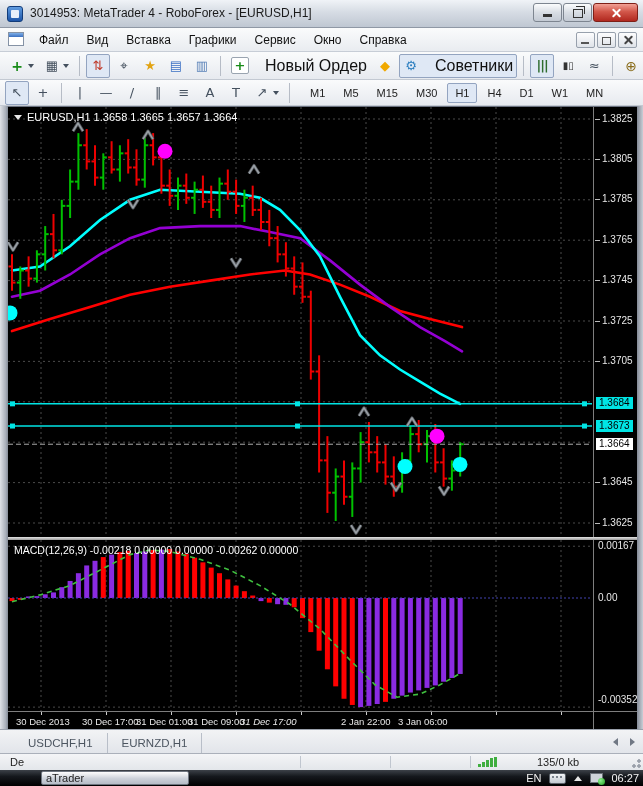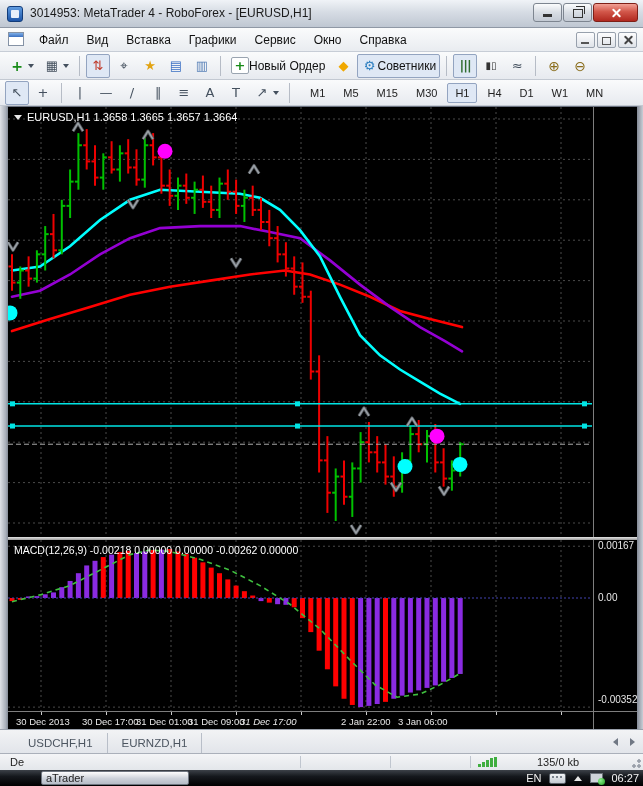--- a/index.html
+++ b/index.html
@@ -43,21 +43,21 @@
   .toolbar{position:absolute;left:0;width:643px;display:flex;align-items:center;
     background:linear-gradient(#fafbfc,#e7eaef);box-sizing:border-box;border-bottom:1px solid #c3c9d2;}
   .tb1{top:52px;height:28px;padding-left:4px;}
   .tb2{top:80px;height:26px;padding-left:4px;}
   .tb-sep{width:1px;height:20px;background:#b6bcc6;margin:0 5px;flex:0 0 auto;}
   .tb-btn{display:flex;align-items:center;height:22px;padding:0 3px;margin:0 1px;border:1px solid transparent;
     border-radius:2px;flex:0 0 auto;}
   .tb-btn.pressed{border-color:#93a4c0;background:#dfe8f5;}
   .tb-ico{display:inline-block;min-width:16px;text-align:center;font-size:13px;color:#44505e;line-height:16px;
     font-family:"DejaVu Sans",sans-serif;}
-  .tb-label{font-size:12px;color:#111;margin-left:0;white-space:nowrap;}
+  .tb-label{font-size:16px;color:#111;margin-left:16px;white-space:nowrap;}
   .dd-arrow{width:0;height:0;border-left:3px solid transparent;border-right:3px solid transparent;
     border-top:4px solid #44505e;margin-left:3px;}
   .ico-new-chart{color:#188b18;font-weight:bold;font-size:14px;}
   .ico-chart-shift{color:#c03a2a;}
   .ico-favorites{color:#e2a312;}
   .ico-market-watch{color:#3a6fc4;}
   .ico-data-window{color:#5a82b8;}
   .ico-new-order{color:#188b18;font-weight:bold;background:#fff;border:1px solid #9aa4b0;border-radius:2px;height:15px;}
   .ico-alert{color:#f0a800;}
   .ico-expert-advisors{color:#2d7fc0;}
@@ -632,20 +632,34 @@
         <circle cx="157" cy="44.320000000000924" r="7.5" fill="#FF00FF"></circle>
         <circle cx="429" cy="329.14000000000095" r="7.5" fill="#FF00FF"></circle>
         <circle cx="2" cy="205.92000000000107" r="7.5" fill="#00FFFF"></circle>
         <circle cx="397" cy="359.4400000000021" r="7.5" fill="#00FFFF"></circle>
         <circle cx="452" cy="357.42000000000235" r="7.5" fill="#00FFFF"></circle>
       </svg>
     <div class="chart-header">
       <span class="hdr-arrow"></span>
       <span>EURUSD,H1  1.3658 1.3665 1.3657 1.3664</span>
     </div>
+    <div id="price-scale">
+        <div class="ps-tick" style="top: 5.5px;">1.3825</div>
+        <div class="ps-tick" style="top: 45.9px;">1.3805</div>
+        <div class="ps-tick" style="top: 86.3px;">1.3785</div>
+        <div class="ps-tick" style="top: 126.7px;">1.3765</div>
+        <div class="ps-tick" style="top: 167.1px;">1.3745</div>
+        <div class="ps-tick" style="top: 207.5px;">1.3725</div>
+        <div class="ps-tick" style="top: 247.9px;">1.3705</div>
+        <div class="ps-tick" style="top: 369.1px;">1.3645</div>
+        <div class="ps-tick" style="top: 409.5px;">1.3625</div>
+        <div class="ps-flag aqua" style="top: 290.32px;">1.3684</div>
+        <div class="ps-flag aqua" style="top: 312.54px;">1.3673</div>
+        <div class="ps-flag white" style="top: 330.72px;">1.3664</div>
+      </div>
     <div class="scale-sep"></div>
     <div class="pane-split"></div>
     <div class="macd-header">MACD(12,26,9) -0.00218 0.00000 0.00000 -0.00262 0.00000</div>
     <svg id="macd-svg" width="585" height="172">
         <g stroke="#4A4A4A" stroke-width="1" stroke-dasharray="2,3">
           <line x1="33" y1="0" x2="33" y2="172"></line>
           <line x1="98" y1="0" x2="98" y2="172"></line>
           <line x1="163" y1="0" x2="163" y2="172"></line>
           <line x1="228" y1="0" x2="228" y2="172"></line>
           <line x1="293" y1="0" x2="293" y2="172"></line>

